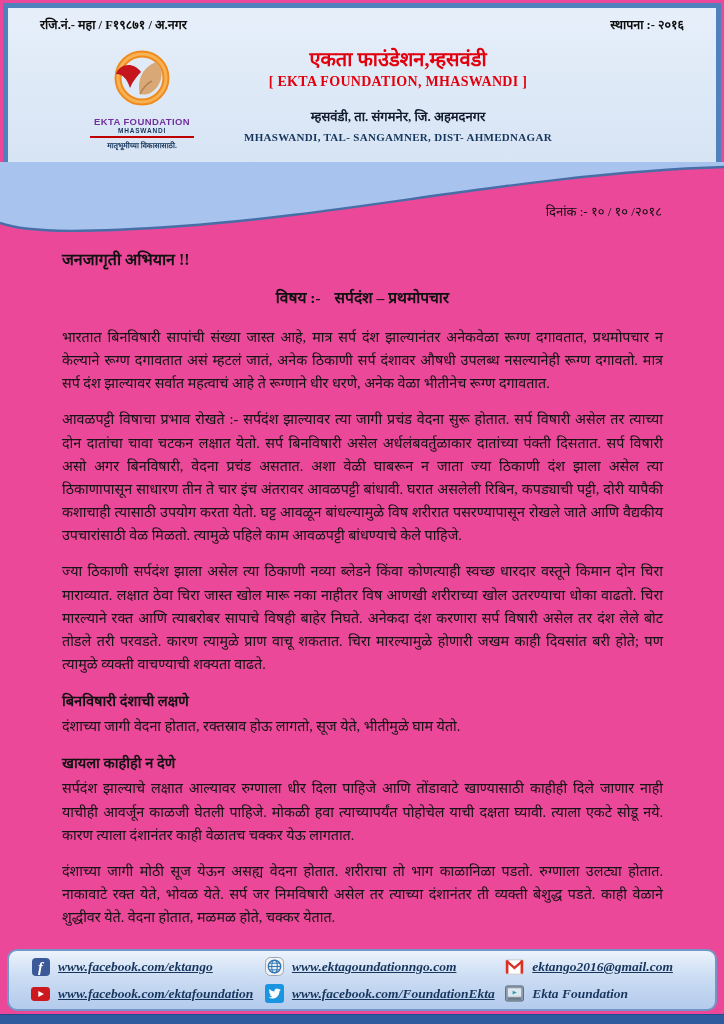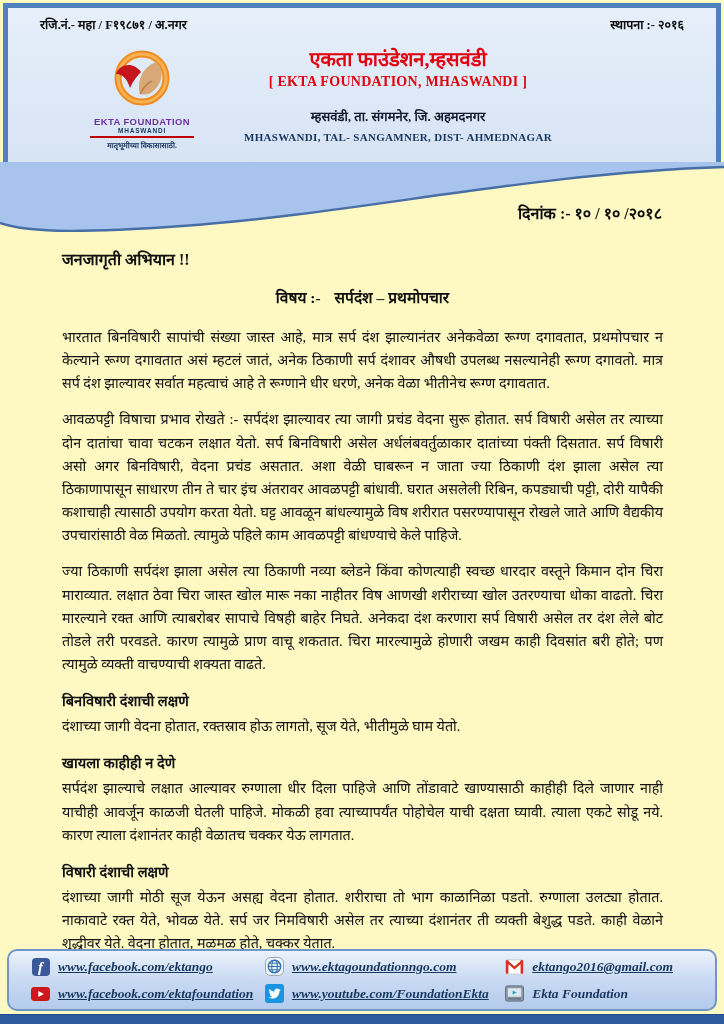--- a/index.html
+++ b/index.html
@@ -1,19 +1,19 @@
 <!DOCTYPE html>
 <html><head>
 <meta charset="utf-8">
 <style>
   * { margin:0; padding:0; box-sizing:border-box; }
   html,body { background:#fff; }
   .page {
     position:relative; width:724px; height:1024px; margin:0 auto;
-    background:#fef9c3; overflow:hidden;
+    background:#ec4899; overflow:hidden;
     font-family:"Liberation Serif","DejaVu Serif",serif; color:#111;
   }
 
   
   .header {
     position:absolute; top:3px; left:3px; right:3px; height:159px;
     border:5px solid #4f81bd; border-bottom:none;
     background:linear-gradient(180deg,#e6effa 0%,#d7e4f4 100%);
   }
   .topbar {
@@ -33,21 +33,21 @@
   }
   .title-mr { font-size:20px; font-weight:bold; color:#e2000e; line-height:1.15; }
   .title-en { font-family:"Liberation Serif",serif; font-size:14px; font-weight:bold; color:#e2000e; letter-spacing:.3px; margin-top:3px; }
   .addr-mr  { font-size:13px; font-weight:bold; color:#121b2e; margin-top:17px; }
   .addr-en  { font-size:11px; font-weight:bold; color:#17365d; letter-spacing:.3px; margin-top:6px; }
 
   
   .wave { position:absolute; top:162px; left:0; width:724px; height:78px; display:block; }
 
   
-  .date-line { position:absolute; top:202px; right:62px; font-size:16px; font-weight:bold; color:#0d0d0d; }
+  .date-line { position:absolute; top:202px; right:62px; font-size:13px; font-weight:normal; color:#0d0d0d; }
 
   
   .doc-body { position:absolute; top:244px; left:62px; width:601px; }
   .campaign { font-size:16px; font-weight:bold; margin:4px 0 16px 0; }
   .subject  { text-align:center; font-size:15.5px; font-weight:bold; margin-bottom:18px; }
   .subject .s-label { margin-right:14px; }
   .para { font-size:14.3px; line-height:1.62; text-align:justify; margin-bottom:13px; color:#141414; }
   .para .inline-h { font-weight:normal; margin-right:5px; }
   .sec-h { font-size:14.6px; font-weight:bold; margin:14px 0 5px 0; }
 
@@ -131,21 +131,20 @@
     </p>
 
     <p class="para">ज्या ठिकाणी सर्पदंश झाला असेल त्या ठिकाणी नव्या ब्लेडने किंवा कोणत्याही स्वच्छ धारदार वस्तूने किमान दोन चिरा माराव्यात. लक्षात ठेवा चिरा जास्त खोल मारू नका नाहीतर विष आणखी शरीराच्या खोल उतरण्याचा धोका वाढतो. चिरा मारल्याने रक्त आणि त्याबरोबर सापाचे विषही बाहेर निघते. अनेकदा दंश करणारा सर्प विषारी असेल तर दंश लेले बोट तोडले तरी परवडते. कारण त्यामुळे प्राण वाचू शकतात. चिरा मारल्यामुळे होणारी जखम काही दिवसांत बरी होते; पण त्यामुळे व्यक्ती वाचण्याची शक्यता वाढते.</p>
 
     <div class="sec-h">बिनविषारी दंशाची लक्षणे</div>
     <p class="para">दंशाच्या जागी वेदना होतात, रक्तस्राव होऊ लागतो, सूज येते, भीतीमुळे घाम येतो.</p>
 
     <div class="sec-h">खायला काहीही न देणे</div>
     <p class="para">सर्पदंश झाल्याचे लक्षात आल्यावर रुग्णाला धीर दिला पाहिजे आणि तोंडावाटे खाण्यासाठी काहीही दिले जाणार नाही याचीही आवर्जून काळजी घेतली पाहिजे. मोकळी हवा त्याच्यापर्यंत पोहोचेल याची दक्षता घ्यावी. त्याला एकटे सोडू नये. कारण त्याला दंशानंतर काही वेळातच चक्कर येऊ लागतात.</p>
 
-    <div class="sec-h">विषारी दंशाची लक्षणे</div>
     <p class="para">दंशाच्या जागी मोठी सूज येऊन असह्य वेदना होतात. शरीराचा तो भाग काळानिळा पडतो. रुग्णाला उलट्या होतात. नाकावाटे रक्त येते, भोवळ येते. सर्प जर निमविषारी असेल तर त्याच्या दंशानंतर ती व्यक्ती बेशुद्ध पडते. काही वेळाने शुद्धीवर येते. वेदना होतात, मळमळ होते, चक्कर येतात.</p>
   </div>
 
   <div class="footer-panel">
 
     <div class="link-item">
       <span class="icon">
         <span class="fb-box">
             <span>f</span>
           </span>
@@ -189,21 +188,21 @@
       <span class="link-text">www.facebook.com/ektafoundation</span>
     </div>
 
     <div class="link-item">
       <span class="icon">
         <svg width="19" height="19" viewBox="0 0 19 19">
           <rect x="0" y="0" width="19" height="19" rx="3" fill="#1b95e0"></rect>
           <path d="M15.5 5.6 c-.4.2-.9.3-1.3.4 .5-.3.8-.8 1-1.3 -.5.3-1 .5-1.5.6 -.5-.5-1.1-.8-1.8-.8 -1.4 0-2.5 1.1-2.5 2.5 0 .2 0 .4.1.6 -2.1-.1-3.9-1.1-5.1-2.6 -.2.4-.3.8-.3 1.3 0 .9.4 1.6 1.1 2.1 -.4 0-.8-.1-1.1-.3 0 1.2.9 2.2 2 2.5 -.2.1-.4.1-.7.1 -.2 0-.3 0-.5 0 .3 1 1.2 1.7 2.3 1.7 -.9.7-1.9 1.1-3.1 1.1 -.2 0-.4 0-.6 0 1.1.7 2.4 1.1 3.8 1.1 4.6 0 7.1-3.8 7.1-7.1v-.3c.5-.4.9-.8 1.2-1.3z" fill="#fff"></path>
         </svg>
       </span>
-      <span class="link-text">www.youtube.com/FoundationEkta</span>
+      <span class="link-text">www.facebook.com/FoundationEkta</span>
     </div>
 
     <div class="link-item">
       <span class="icon">
         <svg width="20" height="17" viewBox="0 0 20 17">
           <rect x="0.5" y="0.5" width="19" height="16" rx="2" fill="#8d9aa8" stroke="#5f6b78"></rect>
           <rect x="3" y="3" width="14" height="9" rx="1" fill="#dbe6ee"></rect>
           <path d="M8 5.5 L12.5 7.5 L8 9.5 Z" fill="#2e9db0"></path>
           <rect x="3" y="13" width="14" height="2" fill="#6b7886"></rect>
         </svg>

